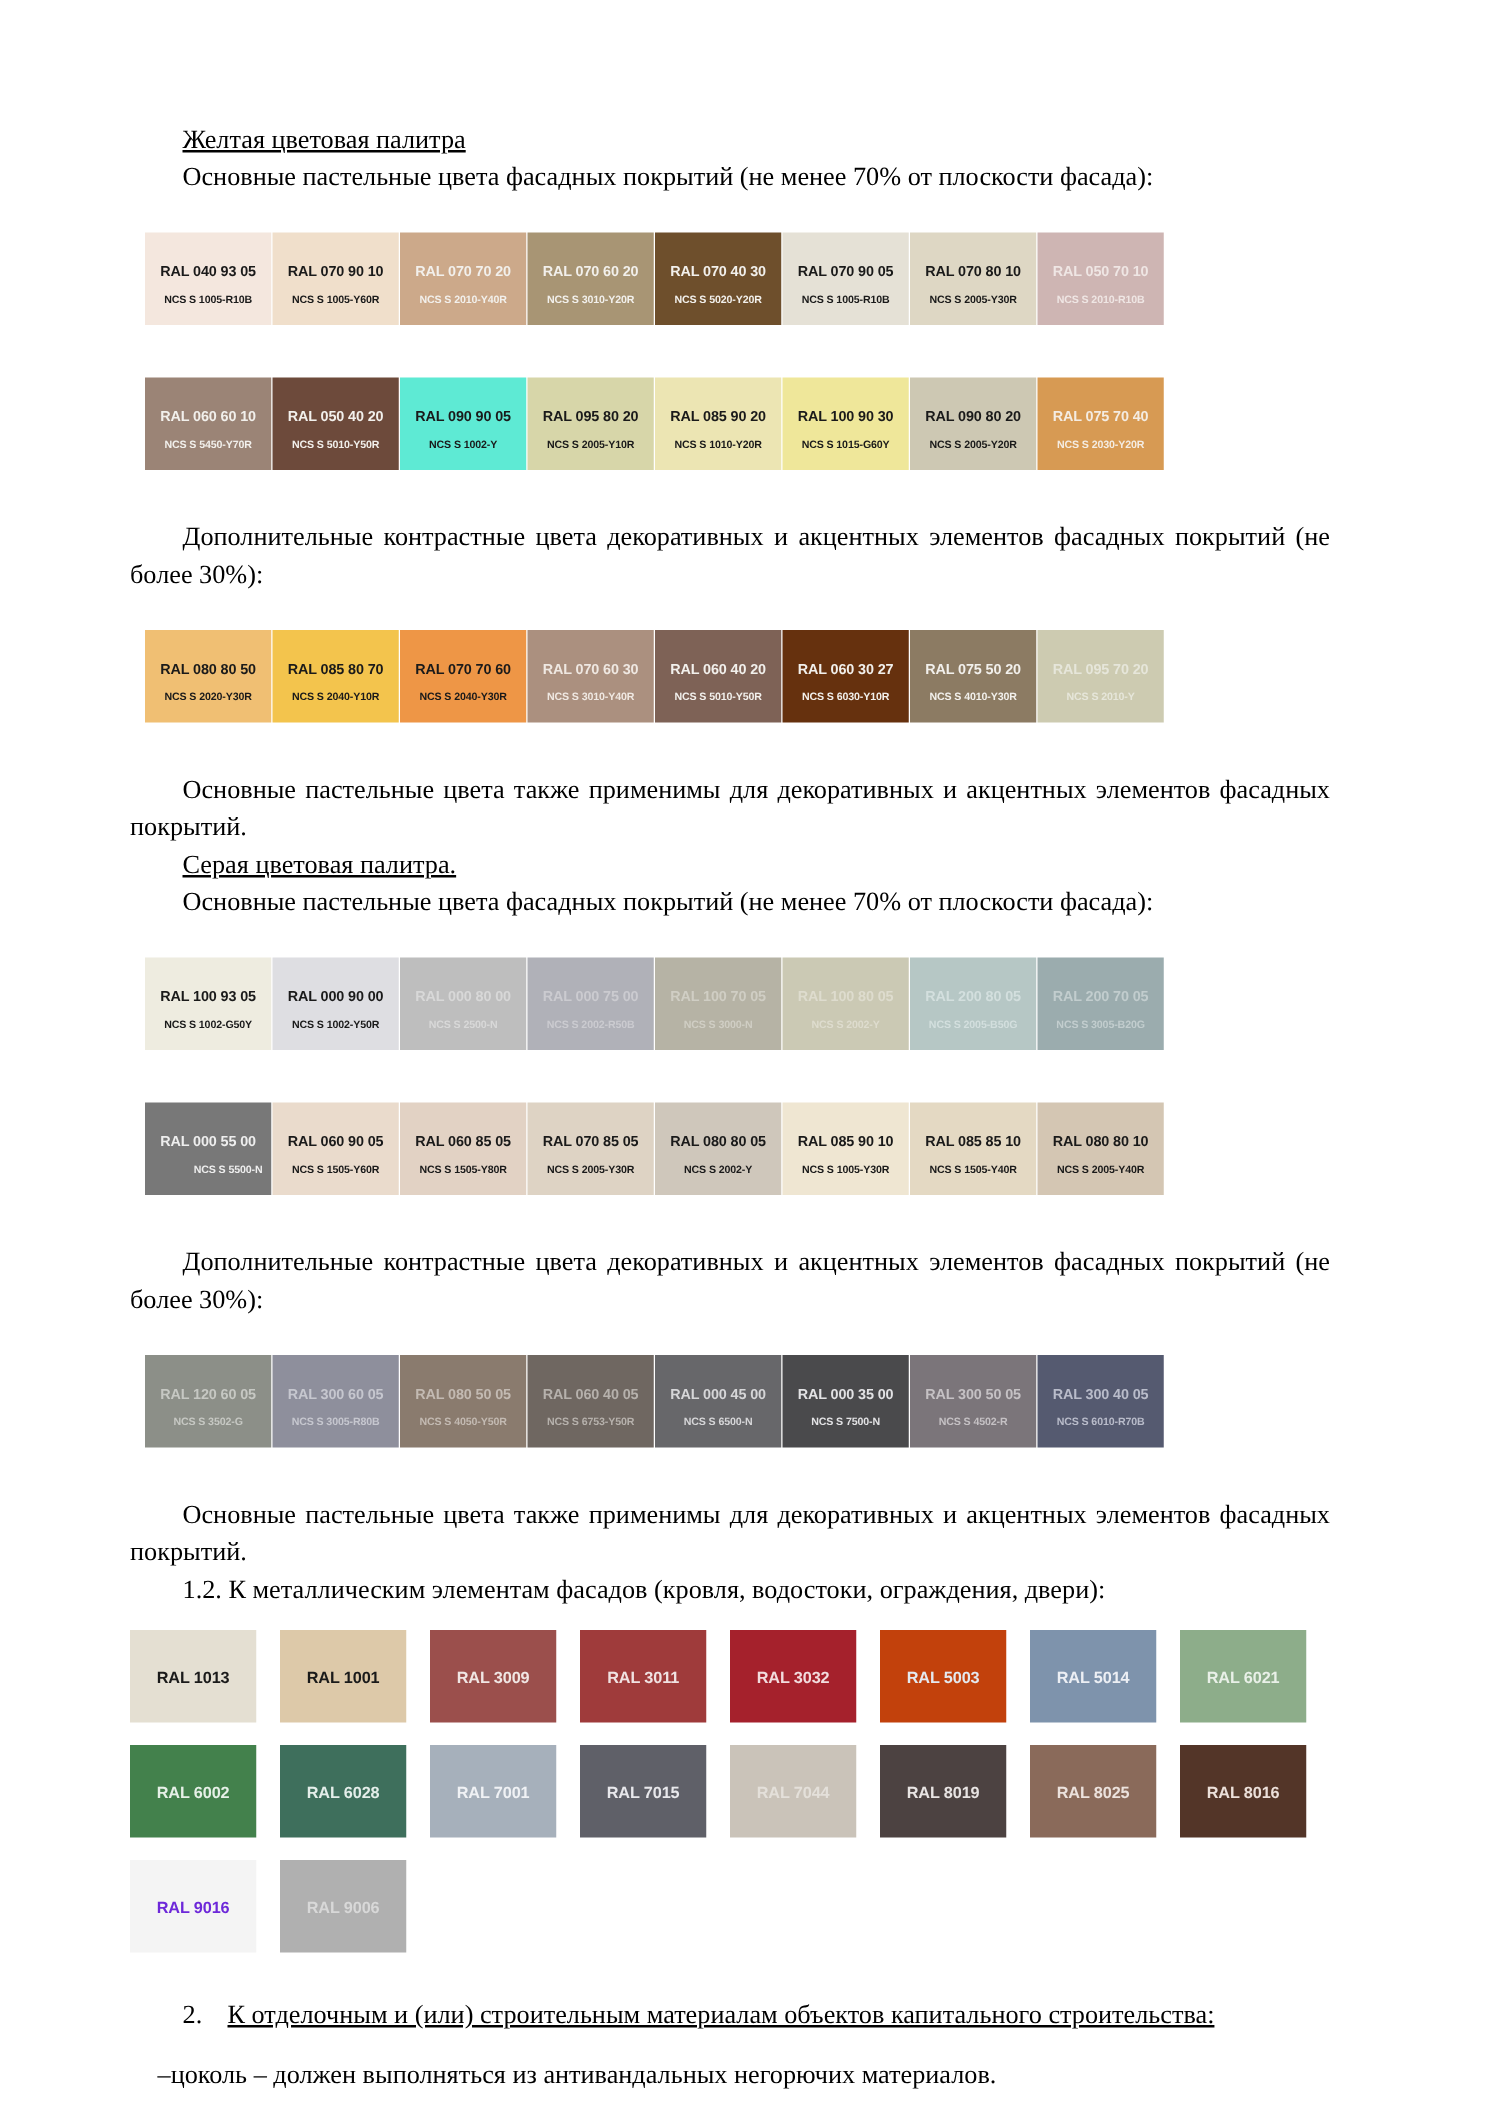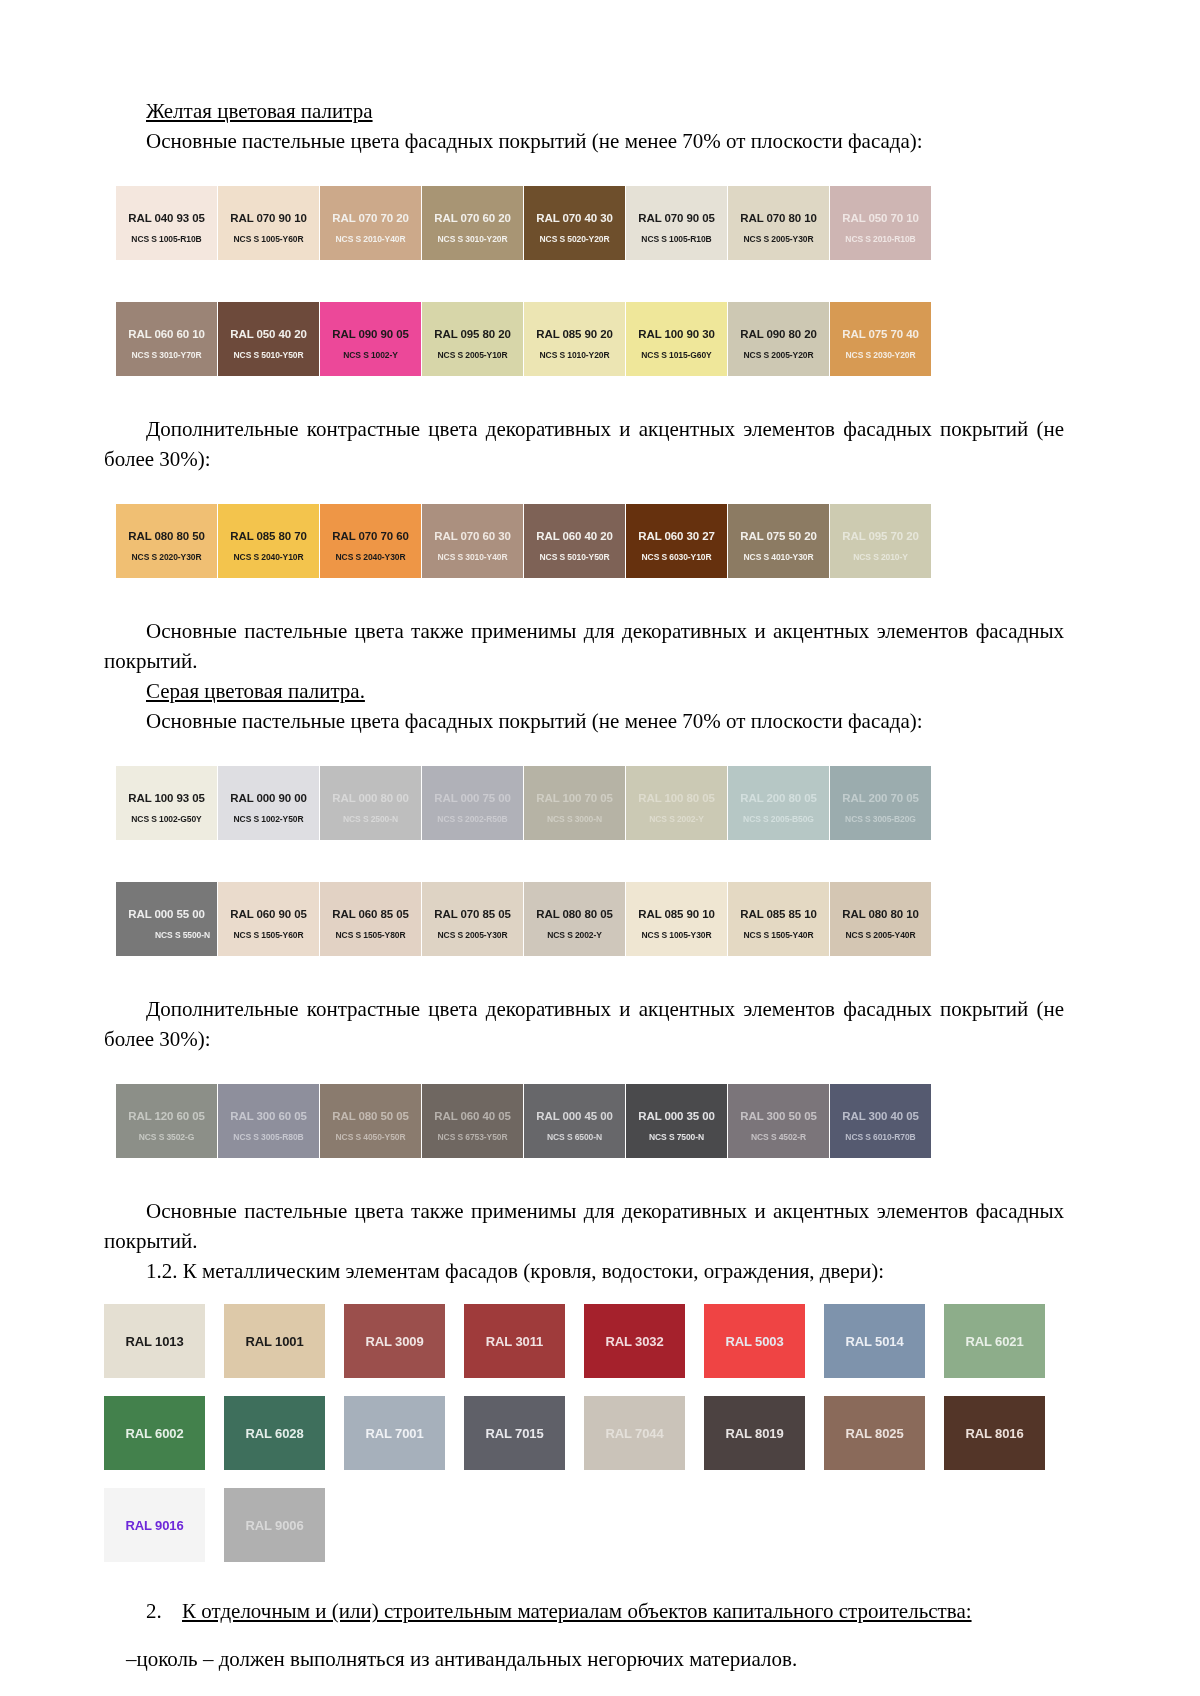--- a/index.html
+++ b/index.html
@@ -173,27 +173,27 @@
         <div class="swatch" style="background: rgb(206, 181, 179);">
           <div class="ral" style="color: rgb(239, 230, 228);">RAL 050 70 10</div>
           <div class="ncs" style="color: rgb(239, 230, 228);">NCS S 2010-R10B</div>
         </div>
       </div>
 
     <div class="gap-m"></div>
     <div class="swatch-row">
         <div class="swatch" style="background: rgb(155, 132, 118);">
           <div class="ral" style="color: rgb(242, 240, 236);">RAL 060 60 10</div>
-          <div class="ncs" style="color: rgb(242, 240, 236);">NCS S 3010-Y70R</div>
+          <div class="ncs" style="color: rgb(242, 240, 236);">NCS S 5450-Y70R</div>
         </div>
         <div class="swatch" style="background: rgb(109, 74, 59);">
           <div class="ral" style="color: rgb(242, 240, 236);">RAL 050 40 20</div>
           <div class="ncs" style="color: rgb(242, 240, 236);">NCS S 5010-Y50R</div>
         </div>
-        <div class="swatch" style="background: #ec4899;">
+        <div class="swatch" style="background: #5eead4;">
           <div class="ral" style="color: rgb(26, 26, 26);">RAL 090 90 05</div>
           <div class="ncs" style="color: rgb(26, 26, 26);">NCS S 1002-Y</div>
         </div>
         <div class="swatch" style="background: rgb(215, 214, 169);">
           <div class="ral" style="color: rgb(26, 26, 26);">RAL 095 80 20</div>
           <div class="ncs" style="color: rgb(26, 26, 26);">NCS S 2005-Y10R</div>
         </div>
         <div class="swatch" style="background: rgb(236, 229, 179);">
           <div class="ral" style="color: rgb(26, 26, 26);">RAL 085 90 20</div>
           <div class="ncs" style="color: rgb(26, 26, 26);">NCS S 1010-Y20R</div>
@@ -383,21 +383,21 @@
         </div>
         <div class="swatch metal" style="background: rgb(155, 79, 76);">
           <div class="ral" style="color: rgb(240, 230, 228);">RAL 3009</div>
         </div>
         <div class="swatch metal" style="background: rgb(159, 59, 59);">
           <div class="ral" style="color: rgb(240, 226, 226);">RAL 3011</div>
         </div>
         <div class="swatch metal" style="background: rgb(165, 33, 44);">
           <div class="ral" style="color: rgb(242, 220, 222);">RAL 3032</div>
         </div>
-        <div class="swatch metal" style="background: #ef4444;">
+        <div class="swatch metal" style="background: #c2410c;">
           <div class="ral" style="color: rgb(228, 233, 239);">RAL 5003</div>
         </div>
         <div class="swatch metal" style="background: rgb(126, 147, 172);">
           <div class="ral" style="color: rgb(236, 239, 244);">RAL 5014</div>
         </div>
         <div class="swatch metal" style="background: rgb(141, 173, 138);">
           <div class="ral" style="color: rgb(233, 240, 232);">RAL 6021</div>
         </div>
       </div>
 

